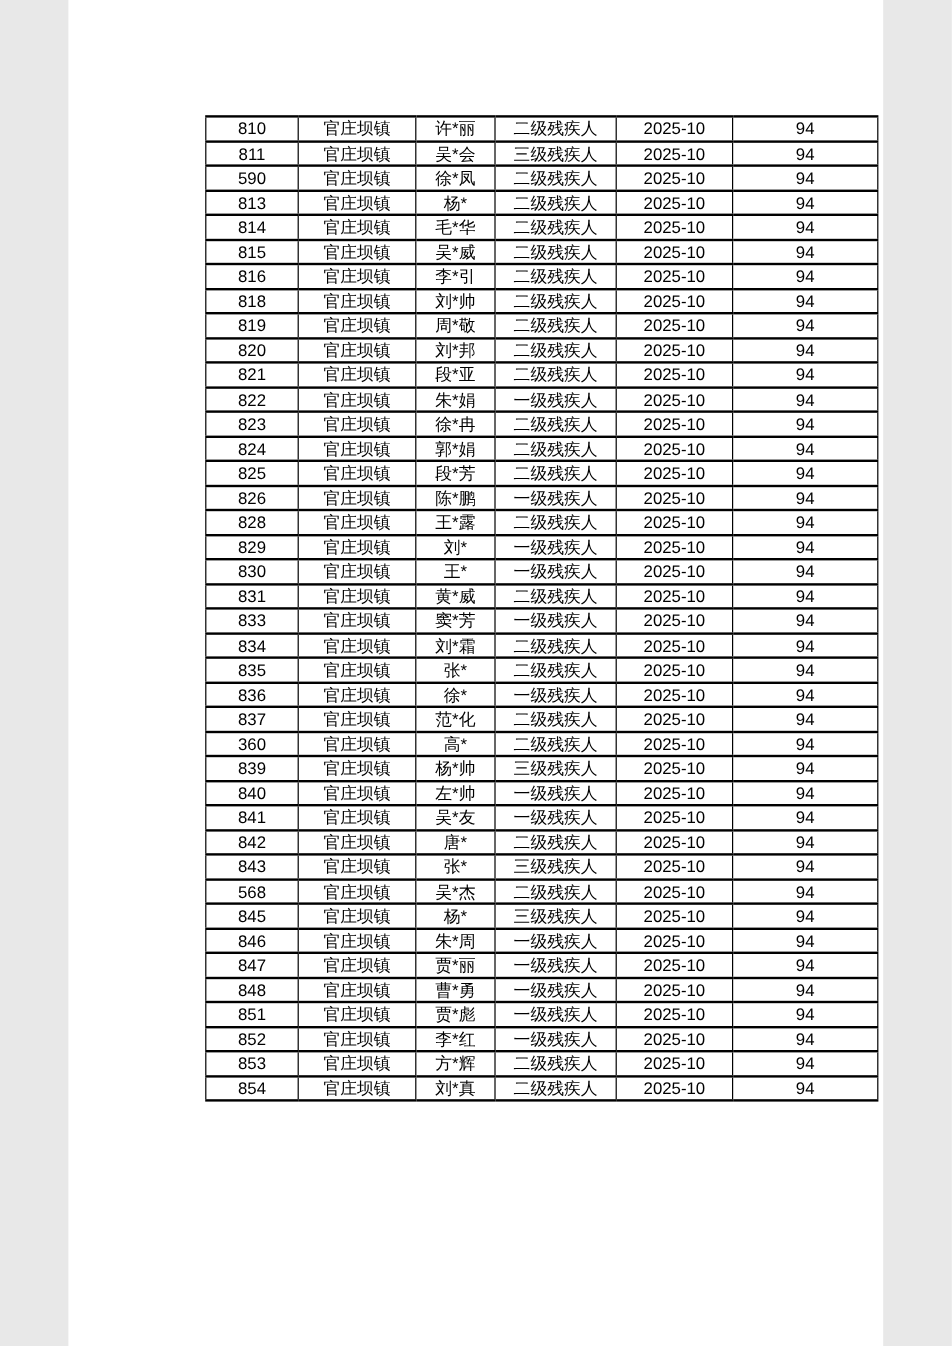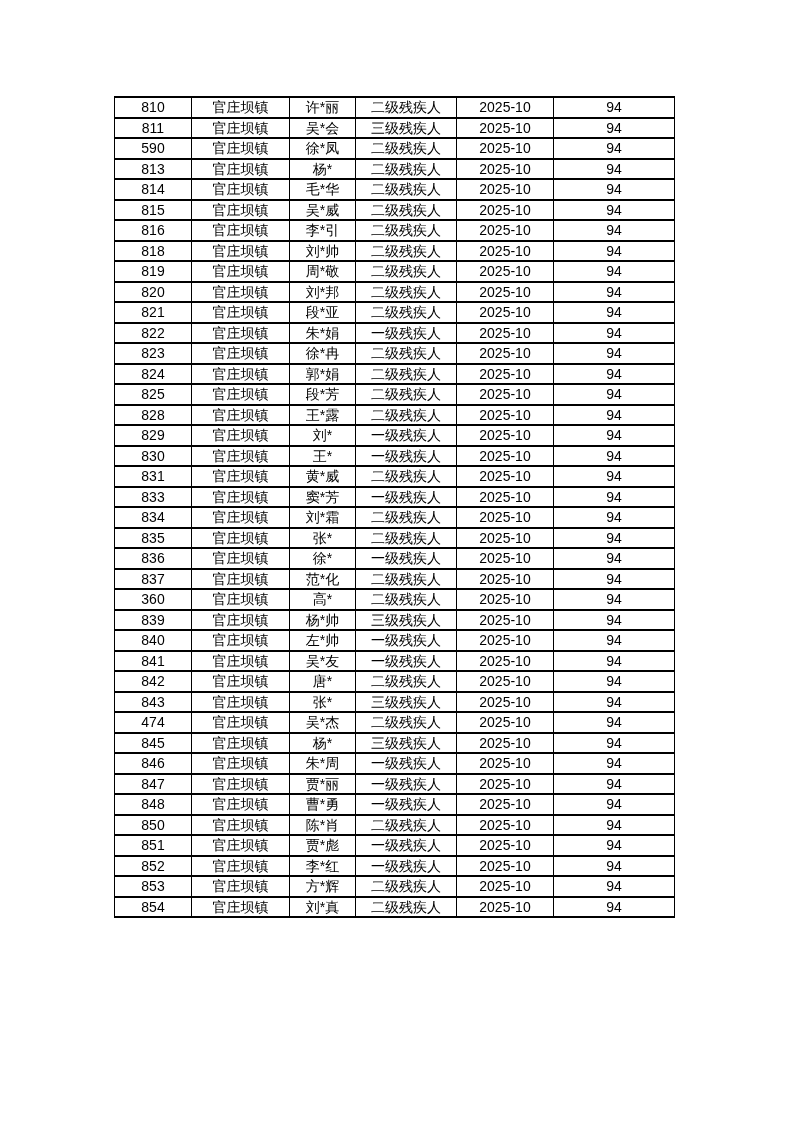--- a/index.html
+++ b/index.html
@@ -1,19 +1,19 @@
 <!DOCTYPE html>
 <html><head>
 <meta charset="utf-8">
 <style>
   * { margin: 0; padding: 0; box-sizing: border-box; }
   html, body { background: #e8e8e8; }
   .page {
     position: relative;
-    width: 793px;
+    width: 679px;
     height: 1122px;
     margin: 0 auto;
     background: #ffffff;
     font-family: "Liberation Sans", sans-serif;
     color: #000000;
   }
   table.subsidy-table {
     position: absolute;
     left: 114px;
     top: 96px;
@@ -171,20 +171,28 @@
   </tr>
         <tr>
     <td>825</td>
     <td>官庄坝镇</td>
     <td>段*芳</td>
     <td>二级残疾人</td>
     <td>2025-10</td>
     <td>94</td>
   </tr>
         <tr>
+    <td>826</td>
+    <td>官庄坝镇</td>
+    <td>陈*鹏</td>
+    <td>一级残疾人</td>
+    <td>2025-10</td>
+    <td>94</td>
+  </tr>
+        <tr>
     <td>828</td>
     <td>官庄坝镇</td>
     <td>王*露</td>
     <td>二级残疾人</td>
     <td>2025-10</td>
     <td>94</td>
   </tr>
         <tr>
     <td>829</td>
     <td>官庄坝镇</td>
@@ -291,21 +299,21 @@
   </tr>
         <tr>
     <td>843</td>
     <td>官庄坝镇</td>
     <td>张*</td>
     <td>三级残疾人</td>
     <td>2025-10</td>
     <td>94</td>
   </tr>
         <tr>
-    <td>474</td>
+    <td>568</td>
     <td>官庄坝镇</td>
     <td>吴*杰</td>
     <td>二级残疾人</td>
     <td>2025-10</td>
     <td>94</td>
   </tr>
         <tr>
     <td>845</td>
     <td>官庄坝镇</td>
     <td>杨*</td>
@@ -327,28 +335,20 @@
     <td>贾*丽</td>
     <td>一级残疾人</td>
     <td>2025-10</td>
     <td>94</td>
   </tr>
         <tr>
     <td>848</td>
     <td>官庄坝镇</td>
     <td>曹*勇</td>
     <td>一级残疾人</td>
-    <td>2025-10</td>
-    <td>94</td>
-  </tr>
-        <tr>
-    <td>850</td>
-    <td>官庄坝镇</td>
-    <td>陈*肖</td>
-    <td>二级残疾人</td>
     <td>2025-10</td>
     <td>94</td>
   </tr>
         <tr>
     <td>851</td>
     <td>官庄坝镇</td>
     <td>贾*彪</td>
     <td>一级残疾人</td>
     <td>2025-10</td>
     <td>94</td>

